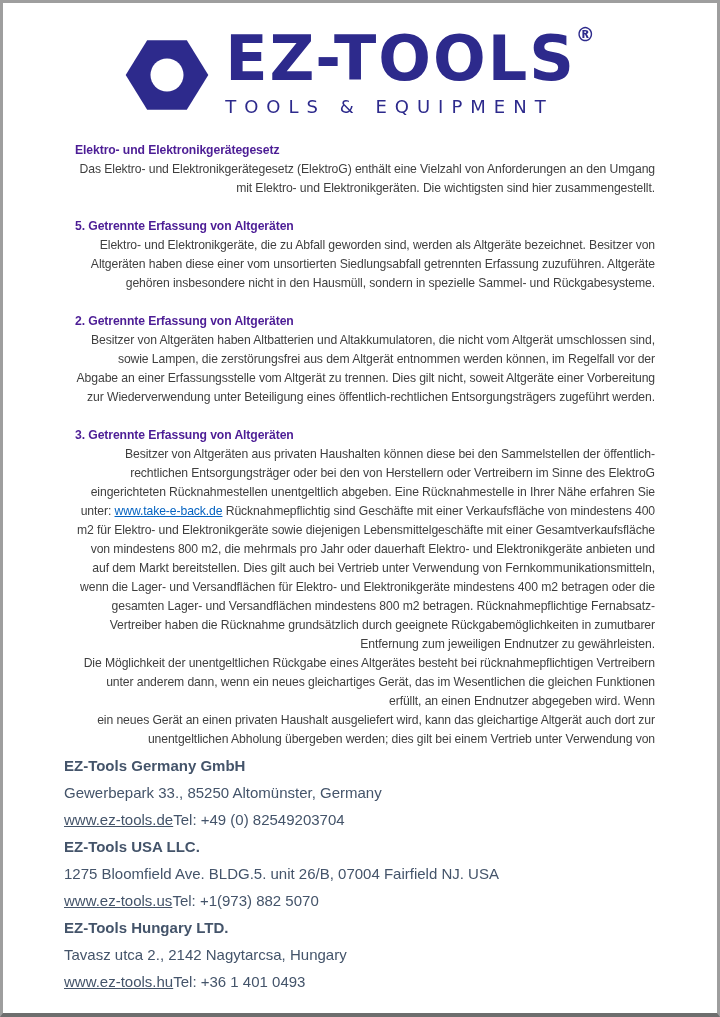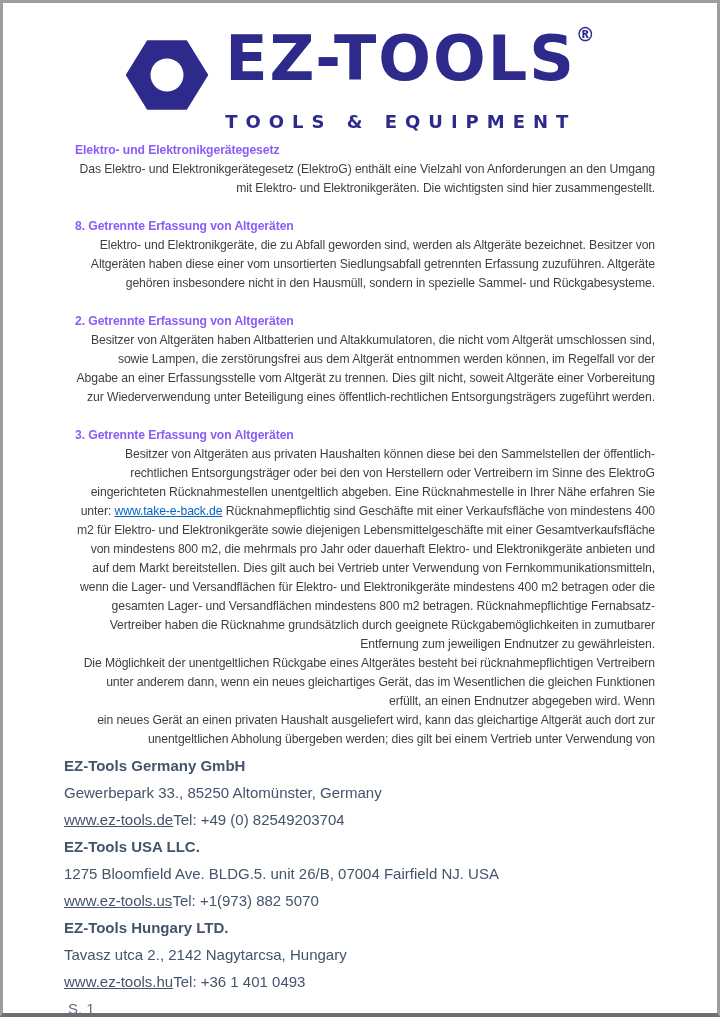--- a/index.html
+++ b/index.html
@@ -24,35 +24,35 @@
   .wordmark {
     font-family: "DejaVu Sans", sans-serif; font-weight: bold;
     font-size: 62px; line-height: 72px; letter-spacing: 2px;
     color: var(--brand); white-space: nowrap;
   }
   .reg {
     font-family: "DejaVu Sans", sans-serif; font-weight: bold;
     font-size: 19px; line-height: 19px; color: var(--brand); margin-top: 2px;
   }
   .tagline {
-    font-family: "DejaVu Sans", sans-serif; font-weight: bold;
+    font-family: "DejaVu Sans", sans-serif; font-weight: normal;
     font-size: 18px; letter-spacing: 8px; color: var(--brand);
-    margin-top: 16px; white-space: nowrap;
+    margin-top: 1px; white-space: nowrap;
   }
   
   .content {
     position: absolute; top: 138px; left: 72px; width: 580px;
     font-size: 12.2px; line-height: 19px; color: var(--body);
     letter-spacing: -0.1px; max-height: 612px; overflow: hidden;
   }
   .section { margin: 0 0 19px 0; }
   .section:last-child { margin-bottom: 0; }
   .sec-heading {
     font-size: 12.2px; line-height: 19px; font-weight: bold;
-    color: #8b5cf6; margin: 0;
+    color: #4c1d95; margin: 0;
   }
   .sec-body { margin: 0; white-space: pre-line; text-align: right; }
   a.inline-link { color: var(--link); text-decoration: underline; cursor: pointer; }
   
   .footer {
     position: absolute; top: 753px; left: 61px; width: 580px;
     font-size: 15px; color: var(--footer);
   }
   .f-line { line-height: 19px; margin-bottom: 8px; white-space: nowrap; }
   .company { font-weight: bold; }
@@ -82,21 +82,21 @@
   </div>
 
   <div class="content">
 
     <div class="section">
       <div class="sec-heading">Elektro- und Elektronikgerätegesetz</div>
       <p class="sec-body">Das Elektro- und Elektronikgerätegesetz (ElektroG) enthält eine Vielzahl von Anforderungen an den Umgang mit Elektro- und Elektronikgeräten. Die wichtigsten sind hier zusammengestellt.</p>
     </div>
 
     <div class="section">
-      <div class="sec-heading">8. Getrennte Erfassung von Altgeräten</div>
+      <div class="sec-heading">5. Getrennte Erfassung von Altgeräten</div>
       <p class="sec-body">Elektro- und Elektronikgeräte, die zu Abfall geworden sind, werden als Altgeräte bezeichnet. Besitzer von Altgeräten haben diese einer vom unsortierten Siedlungsabfall getrennten Erfassung zuzuführen. Altgeräte gehören insbesondere nicht in den Hausmüll, sondern in spezielle Sammel- und Rückgabesysteme.</p>
     </div>
 
     <div class="section">
       <div class="sec-heading">2. Getrennte Erfassung von Altgeräten</div>
       <p class="sec-body">Besitzer von Altgeräten haben Altbatterien und Altakkumulatoren, die nicht vom Altgerät umschlossen sind, sowie Lampen, die zerstörungsfrei aus dem Altgerät entnommen werden können, im Regelfall vor der Abgabe an einer Erfassungsstelle vom Altgerät zu trennen. Dies gilt nicht, soweit Altgeräte einer Vorbereitung zur Wiederverwendung unter Beteiligung eines öffentlich-rechtlichen Entsorgungsträgers zugeführt werden.</p>
     </div>
 
     <div class="section">
       <div class="sec-heading">3. Getrennte Erfassung von Altgeräten</div>
@@ -114,16 +114,15 @@
     <div class="f-line"><a class="f-url">www.ez-tools.de</a><span class="f-tel">Tel: +49 (0) 82549203704</span></div>
 
     <div class="f-line company">EZ-Tools USA LLC.</div>
     <div class="f-line">1275 Bloomfield Ave. BLDG.5. unit 26/B, 07004 Fairfield NJ. USA</div>
     <div class="f-line"><a class="f-url">www.ez-tools.us</a><span class="f-tel">Tel: +1(973) 882 5070</span></div>
 
     <div class="f-line company">EZ-Tools Hungary LTD.</div>
     <div class="f-line">Tavasz utca 2., 2142 Nagytarcsa, Hungary</div>
     <div class="f-line"><a class="f-url">www.ez-tools.hu</a><span class="f-tel">Tel: +36 1 401 0493</span></div>
 
-    <div class="page-number">S. 1</div>
   </div>
 
 </div>
 
 </body></html>

